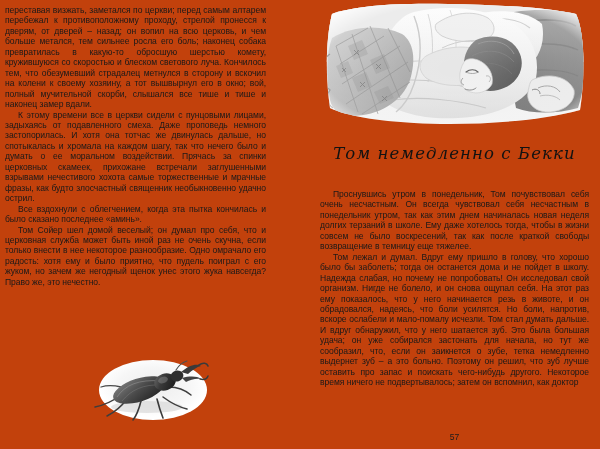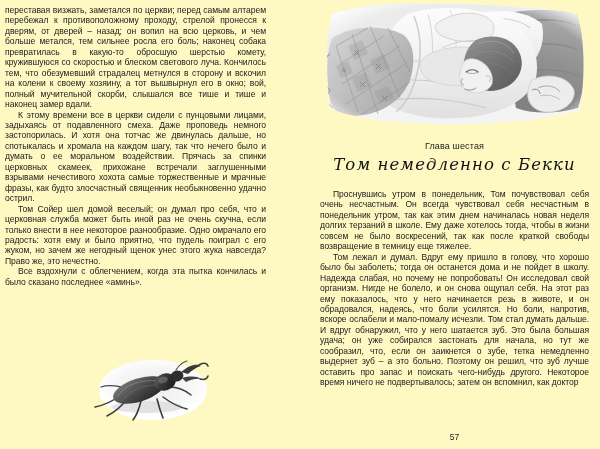--- a/index.html
+++ b/index.html
@@ -12,21 +12,21 @@
     height: 449px;
     overflow: hidden;
     font-family: "Liberation Sans", sans-serif;
     color: #1a1a1a;
     position: relative;
   }
 
   .page {
     position: absolute;
     inset: 0;
-    background: #fef9c3;
+    background: #c2410c;
   }
 
   
   .col {
     position: absolute;
     top: 0;
   }
   .col-left {
     left: 5px;
     width: 261px;
@@ -136,22 +136,22 @@
 </style>
 </head>
 <body>
 
 <div class="page">
 
   <div class="col col-left">
     <div class="left-flow body-text">
       <p class="no-indent">переставая визжать, заметался по церкви; перед самым алтарем перебежал к противоположному проходу, стрелой пронесся к дверям, от дверей – назад; он вопил на всю церковь, и чем больше метался, тем сильнее росла его боль; наконец собака превратилась в какую-то обросшую шерстью комету, кружившуюся со скоростью и блеском светового луча. Кончилось тем, что обезумевший страдалец метнулся в сторону и вскочил на колени к своему хозяину, а тот вышвырнул его в окно; вой, полный мучительной скорби, слышался все тише и тише и наконец замер вдали.</p>
       <p>К этому времени все в церкви сидели с пунцовыми лицами, задыхаясь от подавленного смеха. Даже проповедь немного застопорилась. И хотя она тотчас же двинулась дальше, но спотыкалась и хромала на каждом шагу, так что нечего было и думать о ее моральном воздействии. Прячась за спинки церковных скамеек, прихожане встречали заглушенными взрывами нечестивого хохота самые торжественные и мрачные фразы, как будто злосчастный священник необыкновенно удачно острил.</p>
+      <p>Все вздохнули с облегчением, когда эта пытка кончилась и было сказано последнее «аминь».</p>
       <p>Том Сойер шел домой веселый; он думал про себя, что и церковная служба может быть иной раз не очень скучна, если только внести в нее некоторое разнообразие. Одно омрачало его радость: хотя ему и было приятно, что пудель поиграл с его жуком, но зачем же негодный щенок унес этого жука навсегда? Право же, это нечестно.</p>
-      <p>Все вздохнули с облегчением, когда эта пытка кончилась и было сказано последнее «аминь».</p>
     </div>
 
     <div class="beetle-wrap">
       <svg width="160" height="80" viewBox="0 0 160 80" xmlns="http://www.w3.org/2000/svg">
         <defs>
           <radialGradient id="beetleHalo" cx="50%" cy="45%" r="50%">
             <stop offset="0%" stop-color="#ededed"></stop>
             <stop offset="65%" stop-color="#f6f6f6"></stop>
             <stop offset="100%" stop-color="#ffffff"></stop>
           </radialGradient>
@@ -330,19 +330,18 @@
         </g>
 
         <path d="M12 52 C6 56 4 64 8 70 C4 76 6 84 12 88 C7 94 9 102 15 106" stroke="#8f8f8f" stroke-width="1.2" fill="none"></path>
 
         <rect x="0" y="0" width="277" height="133" fill="url(#paperHalo)"></rect>
       </g>
     </svg>
   </div>
 
   <div class="chapter-head">
-    <div class="chapter-num">Глава шестая</div>
     <div class="chapter-title">Том немедленно с Бекки</div>
   </div>
 
   <div class="folio">57</div>
 
 </div>
 
 </body></html>

